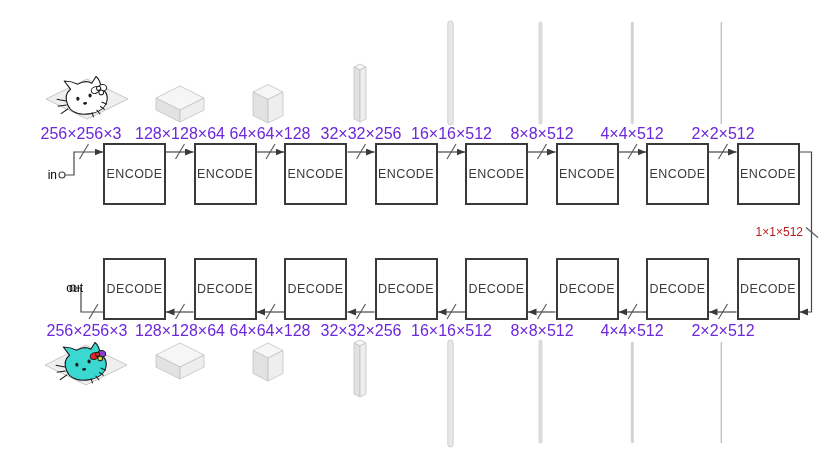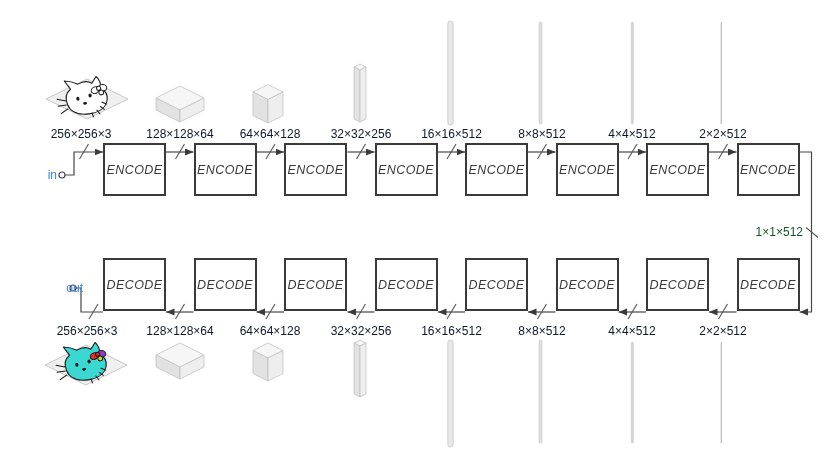--- a/index.html
+++ b/index.html
@@ -2,34 +2,34 @@
 <html><head>
 <meta charset="utf-8">
 <style>
   html,body{margin:0;padding:0;background:#fff;}
   #stage{
     position:relative;width:835px;height:473px;background:#fff;overflow:hidden;
     font-family:"Liberation Sans","DejaVu Sans",sans-serif;color:#3a3a3a;
   }
   #gfx{position:absolute;left:0;top:0;}
   .box{
-    position:absolute;width:63px;height:53px;box-sizing:border-box;
+    position:absolute;width:63px;height:62px;box-sizing:border-box;
     border:2px solid #3a3a3a;background:#fff;
-    display:flex;align-items:center;justify-content:center;font-style:italic;
+    display:flex;align-items:center;justify-content:center;
   }
   .box span{font-size:12.5px;letter-spacing:.4px;color:#3a3a3a;}
   .dim{
     position:absolute;transform:translateX(-50%);white-space:nowrap;
-    font-size:12px;line-height:14px;color:#0f172a;
+    font-size:16px;line-height:14px;color:#6d28d9;
   }
   .port{
-    position:absolute;font-size:12px;line-height:14px;color:#3b82f6;text-align:right;
+    position:absolute;font-size:12px;line-height:14px;color:#000000;text-align:right;
   }
   .bneck{
-    position:absolute;font-size:12px;line-height:14px;color:#14532d;
+    position:absolute;font-size:12px;line-height:14px;color:#b91c1c;
     text-align:right;white-space:nowrap;
   }
 </style>
 </head>
 <body>
 
 <div id="stage">
 
   <svg id="gfx" width="835" height="473" viewBox="0 0 835 473">
     <defs>

